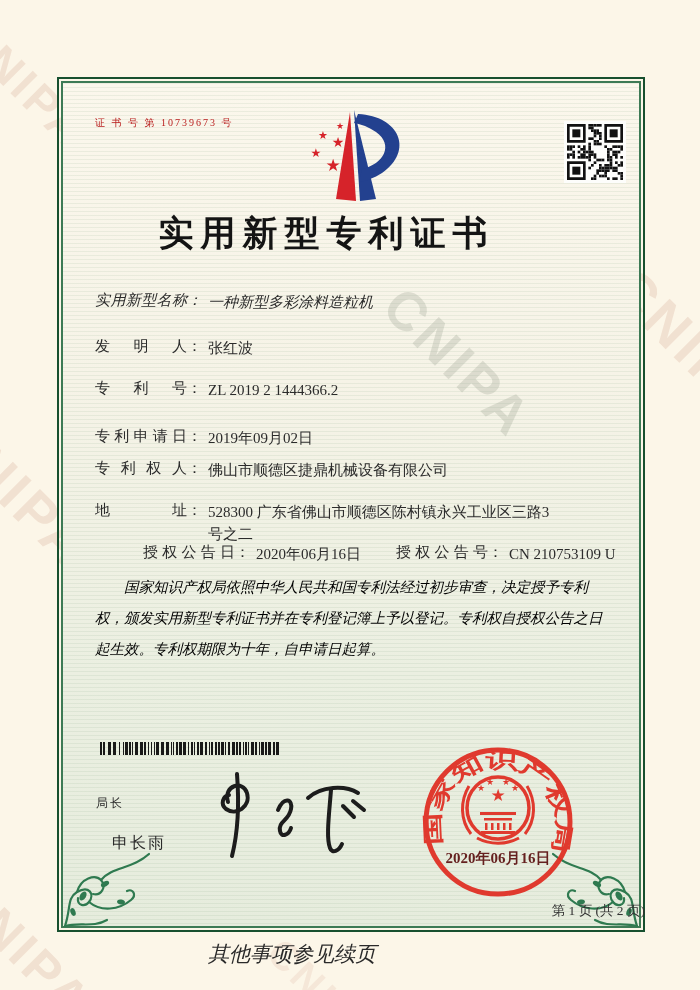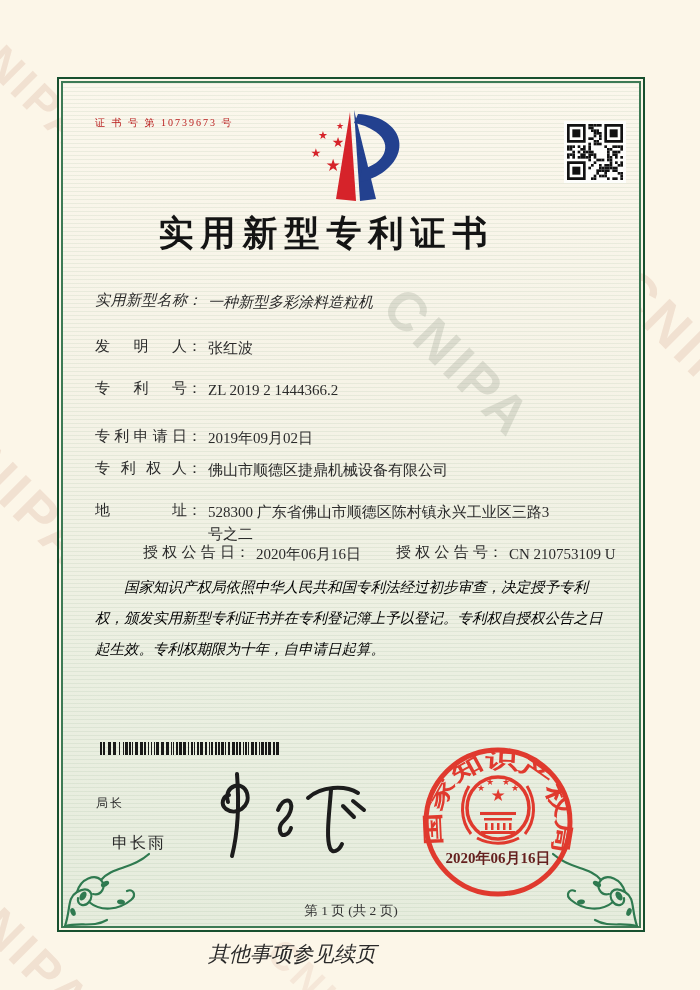--- a/index.html
+++ b/index.html
@@ -48,21 +48,21 @@
   .legal{
     left:95px; top:572px; width:514px; font-size:14.5px; line-height:31px;
     font-style:italic; color:#000000;
   }
   .legal p{ margin:0; text-indent:2em; }
   .barcode{ left:100px; top:742px; }
   .officer-title{ left:96px; top:795px; font-size:12px; letter-spacing:2px; }
   .officer-name{ left:112px; top:825px; font-size:16px; letter-spacing:2px;margin-top:8px; }
   .signature{ left:198px; top:770px; }
   .seal{ left:422px; top:746px; }
-  .page-info{ left:57px; top:902px; width:588px; text-align:center; font-size:13.5px; color:#333; }
+  .page-info{ left:57px; top:902px; width:588px; text-align:right; font-size:13.5px; color:#333; }
   .continuation{ left:0; top:940px; width:584px; text-align:center; font-size:21px; font-style:italic; color:#2a2a2a; }
   .ornament{ position:absolute; z-index:3; }
 </style>
 </head>
 <body>
 
 <div class="page">
 
   <span class="watermark wm-pink" style="left:-14px; top:8px; font-size:46px;">CNIPA</span>
   <span class="watermark wm-pink" style="left:150px; top:100px; font-size:40px; color:rgba(205,150,128,0.13);">CNIPA</span>

